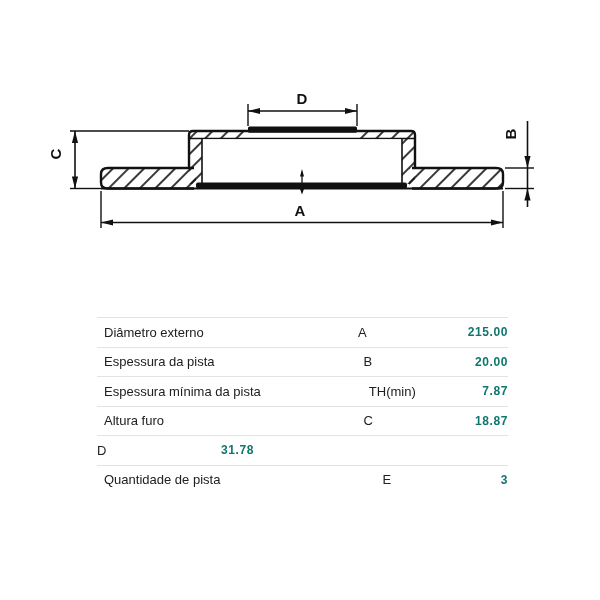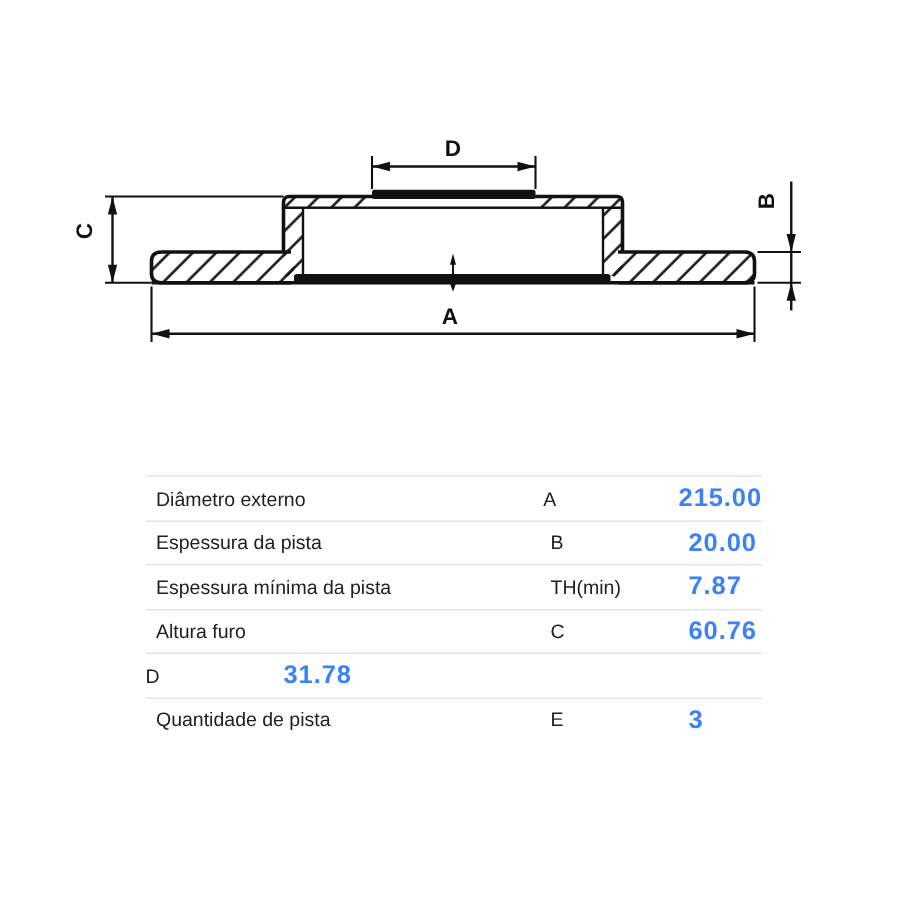--- a/index.html
+++ b/index.html
@@ -1,25 +1,25 @@
 <!DOCTYPE html>
 <html><head>
 <meta charset="utf-8">
 <style>
   html,body{margin:0;padding:0;background:#ffffff;}
   body{width:600px;height:600px;position:relative;overflow:hidden;
        font-family:"Liberation Sans", sans-serif;color:#1b1b1b;}
   .stage{position:absolute;inset:0;background:#fff;}
   svg text{font-family:"Liberation Sans", sans-serif;font-weight:bold;fill:#111;}
   .spec-table{position:absolute;left:97px;top:317px;width:411px;}
-  .spec-row{display:flex;align-items:center;height:28.5px;border-top:1px solid #e3e3e3;}
+  .spec-row{display:flex;align-items:center;height:28.5px;border-top:1px solid #e3e3e3;gap:32px;}
   .spec-label{width:263px;padding-left:7px;font-size:13px;color:#202020;
               white-space:nowrap;overflow:hidden;}
   .spec-code{width:92px;font-size:13px;color:#202020;white-space:nowrap;}
-  .spec-value{flex:1;font-size:17px;font-weight:bold;color:#3b82f6;letter-spacing:0.6px;}
+  .spec-value{flex:1;font-size:12px;font-weight:bold;color:#0f766e;letter-spacing:0.6px;}
 </style>
 </head>
 <body>
 
 <div class="stage">
 
   <svg width="600" height="260" viewBox="0 0 600 260" style="position:absolute;left:0;top:0;">
     <defs>
       <pattern id="hatch" width="11" height="11" patternUnits="userSpaceOnUse" patternTransform="rotate(45)">
         <line x1="1" y1="0" x2="1" y2="11" stroke="#161616" stroke-width="1.7"></line>
@@ -111,21 +111,21 @@
 
     <div class="spec-row">
       <span class="spec-label">Espessura mínima da pista</span>
       <span class="spec-code">TH(min)</span>
       <span class="spec-value">7.87</span>
     </div>
 
     <div class="spec-row">
       <span class="spec-label">Altura furo</span>
       <span class="spec-code">C</span>
-      <span class="spec-value">60.76</span>
+      <span class="spec-value">18.87</span>
     </div>
 
     <div class="spec-row">
       <span class="spec-code">D</span>
       <span class="spec-value">31.78</span>
     </div>
 
     <div class="spec-row">
       <span class="spec-label">Quantidade de pista</span>
       <span class="spec-code">E</span>

